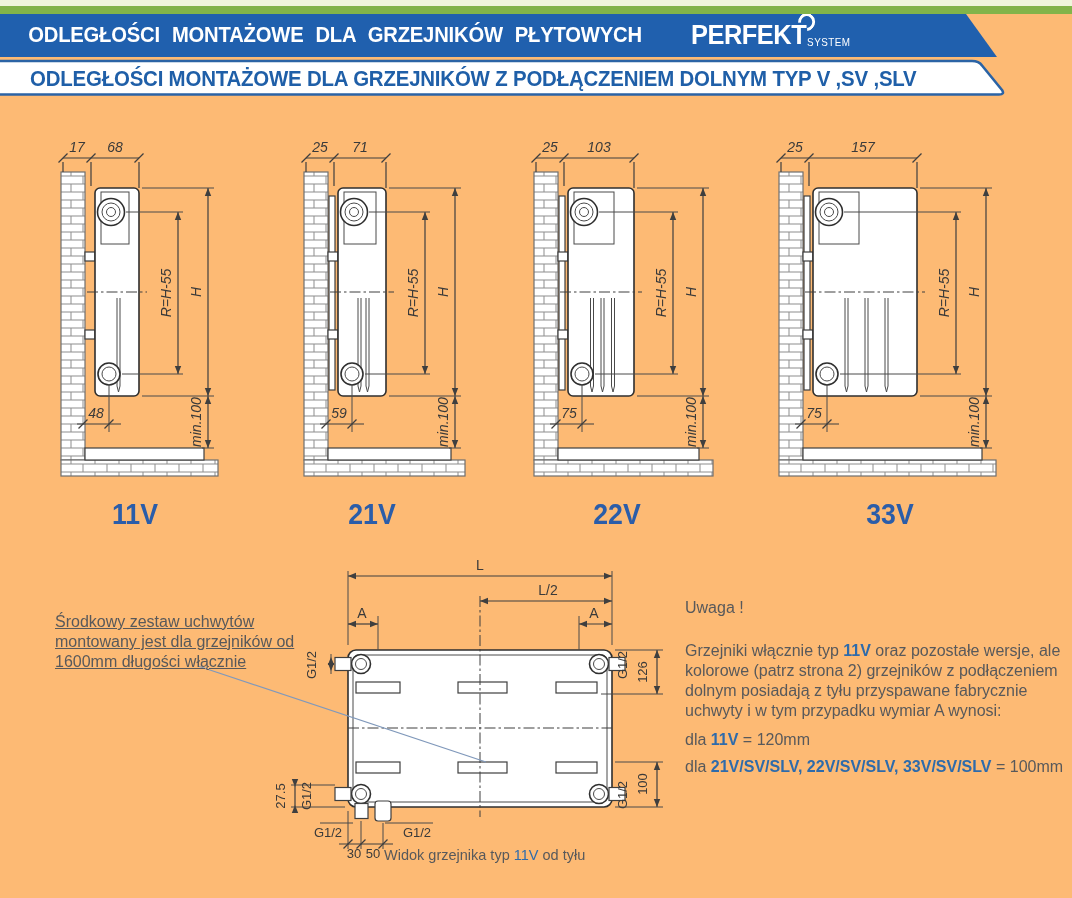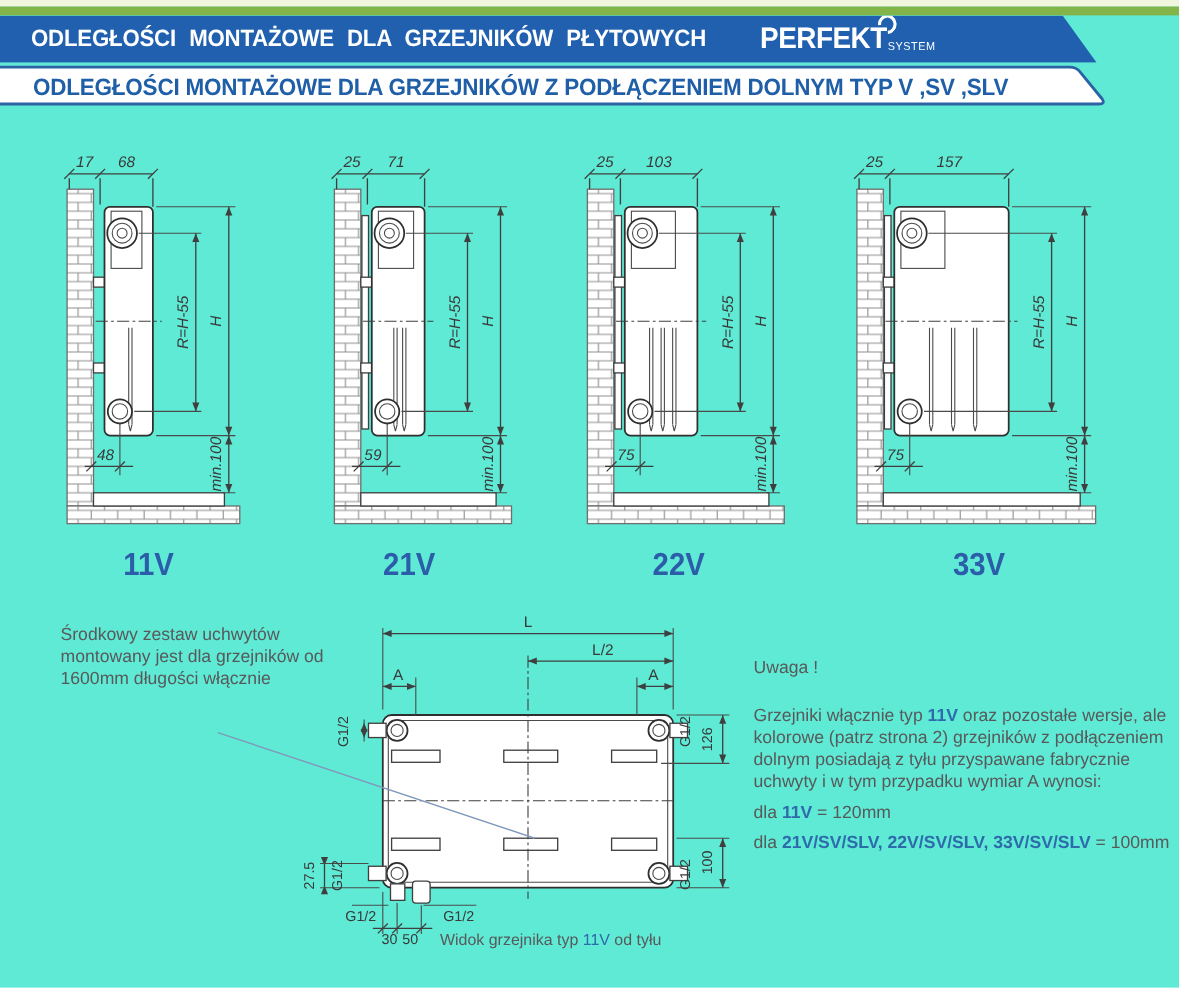--- a/index.html
+++ b/index.html
@@ -1,21 +1,21 @@
 <!DOCTYPE html>
 <html style="--accent: #2e6bab; --type-label: #2b5da9; --banner: #2060ae; --sub-blue: #1f5fa8; --green: #82b44a; --pale: #f0f6dc; --line: #3f3f3f; --text: #58595b;"><head>
 <meta charset="utf-8">
 <style>
   :root{
     --accent:#2e6bab; --type-label:#2b5da9; --line:#3f3f3f; --text:#58595b;
     --banner:#2060ae; --green:#82b44a; --pale:#f0f6dc; --sub-blue:#1f5fa8;
   }
   html,body{margin:0;padding:0;background:#fff;}
   body{font-family:"Liberation Sans",sans-serif;}
-  #page{position:relative;width:1072px;height:898px;background:#5eead4;overflow:hidden;}
+  #page{position:relative;width:1072px;height:898px;background:#fdba74;overflow:hidden;}
 
   
   .strip-pale{position:absolute;left:0;top:0;width:1072px;height:6px;background:var(--pale);}
   .strip-green{position:absolute;left:0;top:6px;width:1072px;height:8px;background:var(--green);}
   .banner1{position:absolute;left:0;top:14px;width:1000px;height:43px;background:var(--banner);
     clip-path:polygon(0 0,966px 0,997px 43px,0 43px);display:flex;align-items:center;}
   .banner1-title{color:#fff;font-size:21.5px;font-weight:700;word-spacing:7px;letter-spacing:-.2px;
     padding-left:30px;white-space:nowrap;transform:scaleX(.94);transform-origin:left center;}
   .brand{position:relative;display:flex;align-items:flex-end;margin-left:8px;transform:scaleX(.94);transform-origin:left center;}
   .brand-main{color:#fff;font-size:27px;font-weight:800;letter-spacing:-.5px;line-height:1;}
@@ -37,28 +37,28 @@
   svg .ln{stroke:var(--line);stroke-width:1.2;fill:none;}
   svg .body{stroke:#2f2f2f;stroke-width:1.6;fill:#fff;}
   svg .thin{stroke:#4a4a4a;stroke-width:1;fill:none;}
   svg .wf{fill:#fff;stroke:var(--line);stroke-width:1.2;}
   svg .dash{stroke:var(--line);stroke-width:1;fill:none;stroke-dasharray:11 3 2.5 3;}
   svg .ar{fill:var(--line);stroke:none;}
   svg text.dim{font-family:"Liberation Sans",sans-serif;font-size:14px;fill:#3a3a3a;}
   svg text.dimsm{font-family:"Liberation Sans",sans-serif;font-size:13px;fill:#3a3a3a;}
 
   
-  .note-left{position:absolute;left:55px;top:568px;width:285px;color:var(--text);
-    font-size:16px;line-height:20px;}
+  .note-left{position:absolute;left:55px;top:612px;width:285px;color:var(--text);
+    font-size:16px;line-height:20px;text-decoration:underline;}
   .warning{position:absolute;left:685px;top:598px;width:392px;color:var(--text);font-size:16px;line-height:20px;}
   .warning-title{margin-bottom:23px;}
   .warning-body{margin-bottom:9px;}
   .rule{margin-top:7px;}
   .accent{color:var(--accent);font-weight:700;}
-  .caption{position:absolute;left:400px;top:847px;color:var(--text);font-size:14.5px;}
+  .caption{position:absolute;left:384px;top:847px;color:var(--text);font-size:14.5px;}
   .caption .accent{font-weight:400;}
   #leader{position:absolute;left:0;top:0;width:1072px;height:898px;pointer-events:none;}
 </style>
 </head>
 <body>
 
 <div id="page">
 
   <div class="strip-pale"></div>
   <div class="strip-green"></div>

